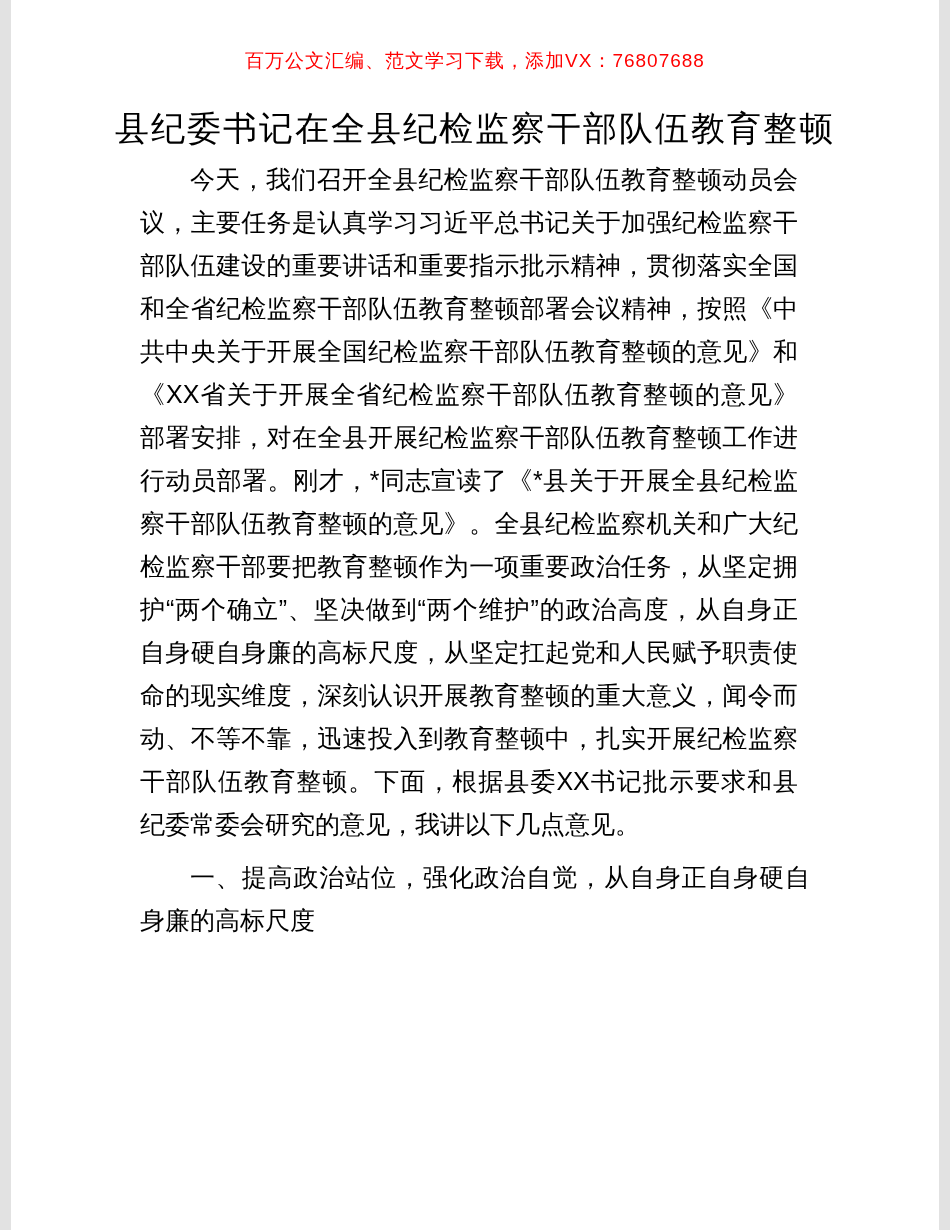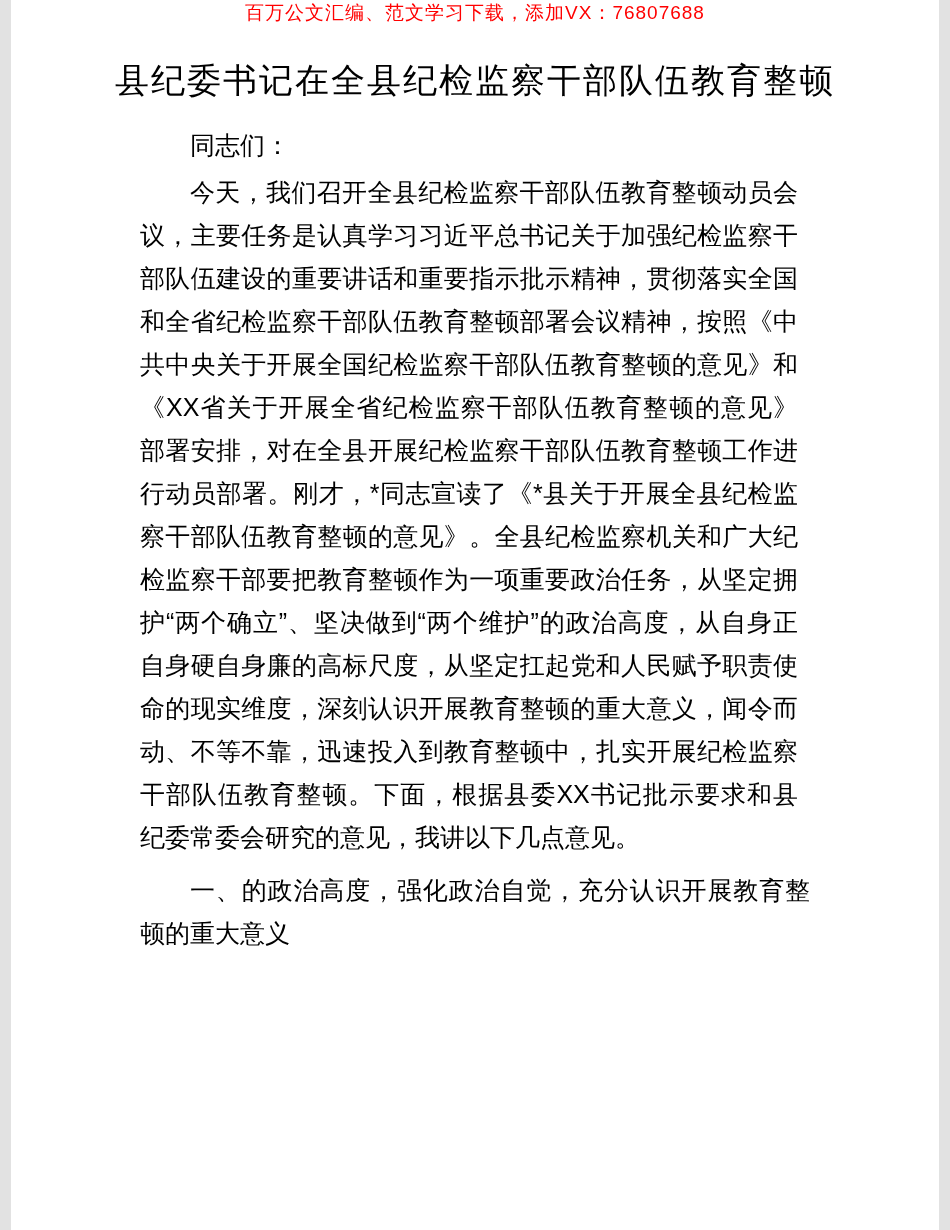--- a/index.html
+++ b/index.html
@@ -28,20 +28,21 @@
   .page {
     position: absolute;
     top: 0;
     left: 11px;
     right: 11px;
     bottom: 0;
     background: #ffffff;
   }
 
   .watermark {
+    margin-top: 48px;
     text-align: center;
     color: #ff0000;
     font-size: 19px;
     letter-spacing: 1px;
     line-height: 26px;
   }
 
   .doc-title {
     margin: 28px 60px 0 60px;
     text-align: center;
@@ -82,20 +83,19 @@
 
 <div class="page">
 
   <div class="watermark">百万公文汇编、范文学习下载，添加VX：76807688</div>
 
   <h1 class="doc-title">
     <span>县纪委书记在全县纪检监察干部队伍教育整顿</span><br>
   </h1>
 
   <div class="content">
-    <p class="salutation">同志们：</p>
 
     <p class="body-para">今天，我们召开全县纪检监察干部队伍教育整顿动员会议，主要任务是认真学习习近平总书记关于加强纪检监察干部队伍建设的重要讲话和重要指示批示精神，贯彻落实全国和全省纪检监察干部队伍教育整顿部署会议精神，按照《中共中央关于开展全国纪检监察干部队伍教育整顿的意见》和《XX省关于开展全省纪检监察干部队伍教育整顿的意见》部署安排，对在全县开展纪检监察干部队伍教育整顿工作进行动员部署。刚才，*同志宣读了《*县关于开展全县纪检监察干部队伍教育整顿的意见》。全县纪检监察机关和广大纪检监察干部要把教育整顿作为一项重要政治任务，从坚定拥护“两个确立”、坚决做到“两个维护”的政治高度，从自身正自身硬自身廉的高标尺度，从坚定扛起党和人民赋予职责使命的现实维度，深刻认识开展教育整顿的重大意义，闻令而动、不等不靠，迅速投入到教育整顿中，扎实开展纪检监察干部队伍教育整顿。下面，根据县委XX书记批示要求和县纪委常委会研究的意见，我讲以下几点意见。</p>
 
-    <p class="section-heading">一、的政治高度，强化政治自觉，充分认识开展教育整顿的重大意义</p>
+    <p class="section-heading">一、提高政治站位，强化政治自觉，从自身正自身硬自身廉的高标尺度</p>
   </div>
 
 </div>
 
 </body></html>

